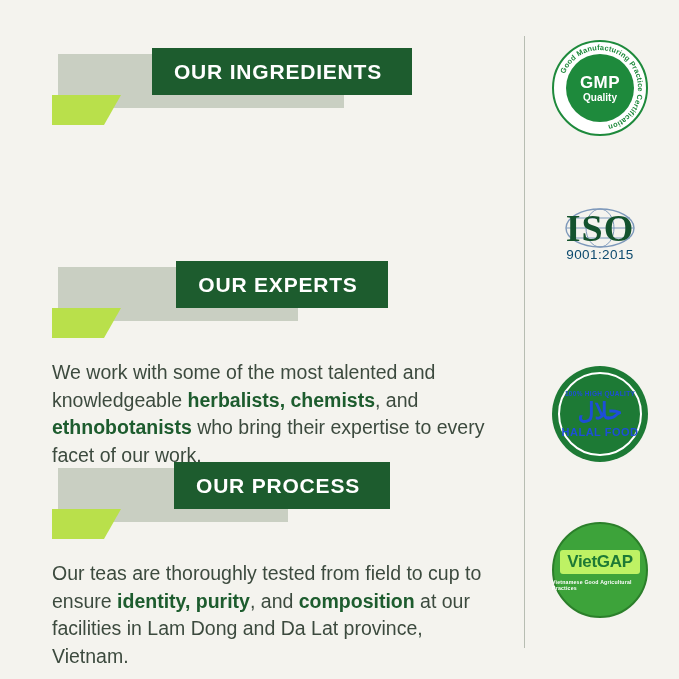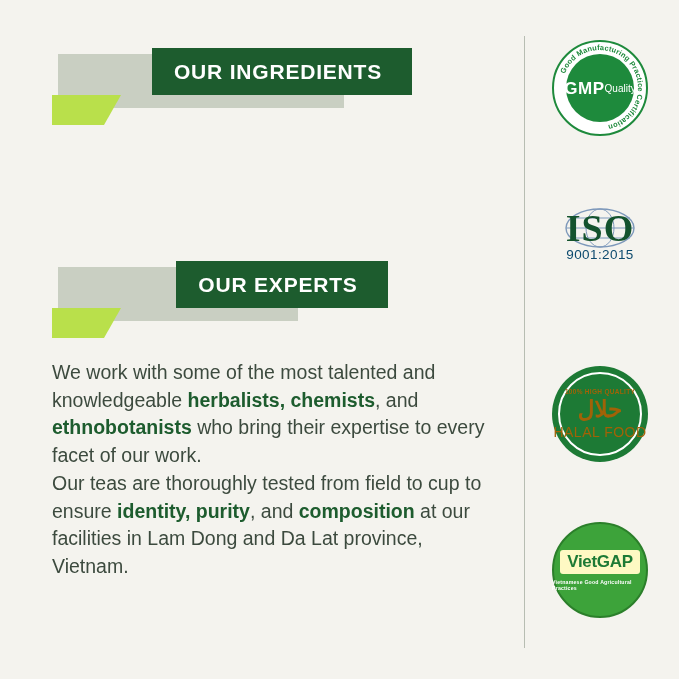--- a/index.html
+++ b/index.html
@@ -135,26 +135,26 @@
   .gmp-inner {
     position: absolute;
     left: 14px;
     top: 14px;
     right: 14px;
     bottom: 14px;
     border-radius: 50%;
     background: #1e8a3c;
     color: #fff;
     display: flex;
-    flex-direction: row;
+    flex-direction: column;
     align-items: center;
     justify-content: center;
   }
   .gmp-inner .l1 { font-size: 17px; font-weight: bold; letter-spacing: 0.5px; line-height: 1;}
-  .gmp-inner .l2 { font-size: 10px; font-weight: normal; margin-top: 2px; line-height: 1;}
+  .gmp-inner .l2 { font-size: 10px; font-weight: bold; margin-top: 2px; line-height: 1;}
   .circ-text {
     position: absolute;
     inset: 0;
   }
   .circ-text text {
     font-family: "Liberation Sans", sans-serif;
     font-size: 7.4px;
     fill: #1e8a3c;
     font-weight: bold;
     letter-spacing: 0.2px;
@@ -203,58 +203,58 @@
     border-radius: 50%;
     border: 2px solid #ffffff;
   }
   .halal-body {
     position: absolute;
     inset: 0;
     display: flex;
     flex-direction: column;
     align-items: center;
     justify-content: center;
-    color: #a16207;
+    color: #1d4ed8;
   }
   .halal-top {
     font-size: 6.5px;
     font-weight: bold;
     letter-spacing: 0.3px;
     margin-bottom: 2px;
   }
   .halal-ar {
     font-size: 23px;
     line-height: 1;
     font-weight: bold;
     margin: 1px 0 3px 0;
   }
   .halal-bottom {
-    font-size: 14px;
-    font-weight: normal;
+    font-size: 11px;
+    font-weight: bold;
     letter-spacing: 0.5px;
   }
 
   
   .vg-outer {
     position: absolute;
     inset: 0;
     border-radius: 50%;
     background: #3da33a;
     border: 2px solid #2b7f2a;
   }
   .vg-body {
     position: absolute;
     inset: 0;
     display: flex;
     flex-direction: column;
     align-items: center;
     justify-content: center;
   }
   .vg-chip {
-    background: #fef9c3;
+    background: #bef264;
     color: #1d7a35;
     font-weight: bold;
     font-size: 17px;
     padding: 2px 7px;
     border-radius: 3px;
     letter-spacing: -0.3px;
   }
   .vg-sub {
     margin-top: 5px;
     font-size: 5.2px;
@@ -283,20 +283,25 @@
         <div class="banner-shadow" style="width:240px;height:54px;"></div>
         <div class="flag"></div>
         <div class="banner">OUR EXPERTS</div>
       </div>
       <div class="body-text">
         <span>We work with some of the most talented and knowledgeable </span><b>herbalists, chemists</b><span>, and </span><b>ethnobotanists</b><span> who bring their expertise to every facet of our work.</span>
       </div>
     </div>
 
     <div class="section section-3">
+      <div class="banner-wrap">
+        <div class="banner-shadow" style="width:230px;height:54px;"></div>
+        <div class="flag"></div>
+        <div class="banner">OUR PROCESS</div>
+      </div>
       <div class="body-text">
         <span>Our teas are thoroughly tested from field to cup to ensure </span><b>identity, purity</b><span>, and </span><b>composition</b><span> at our facilities in Lam Dong and Da Lat province, Vietnam.</span>
       </div>
     </div>
   </div>
 
   <div class="divider"></div>
 
   <div class="badges">
 

